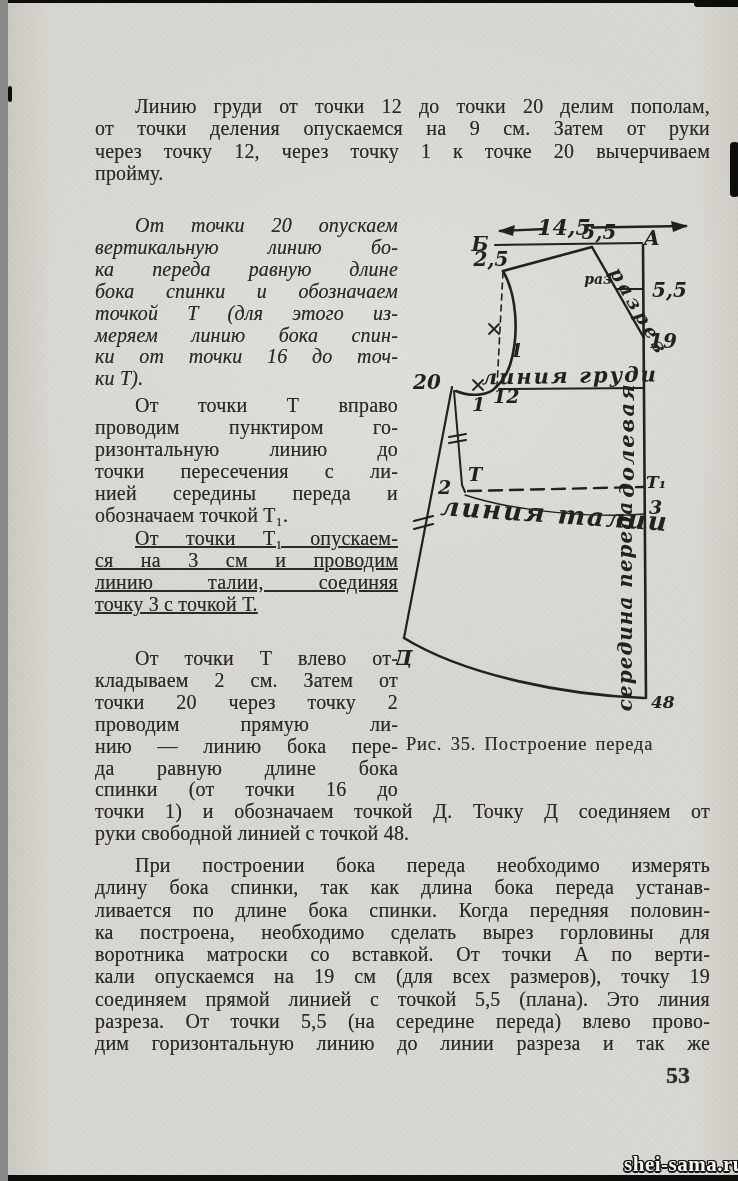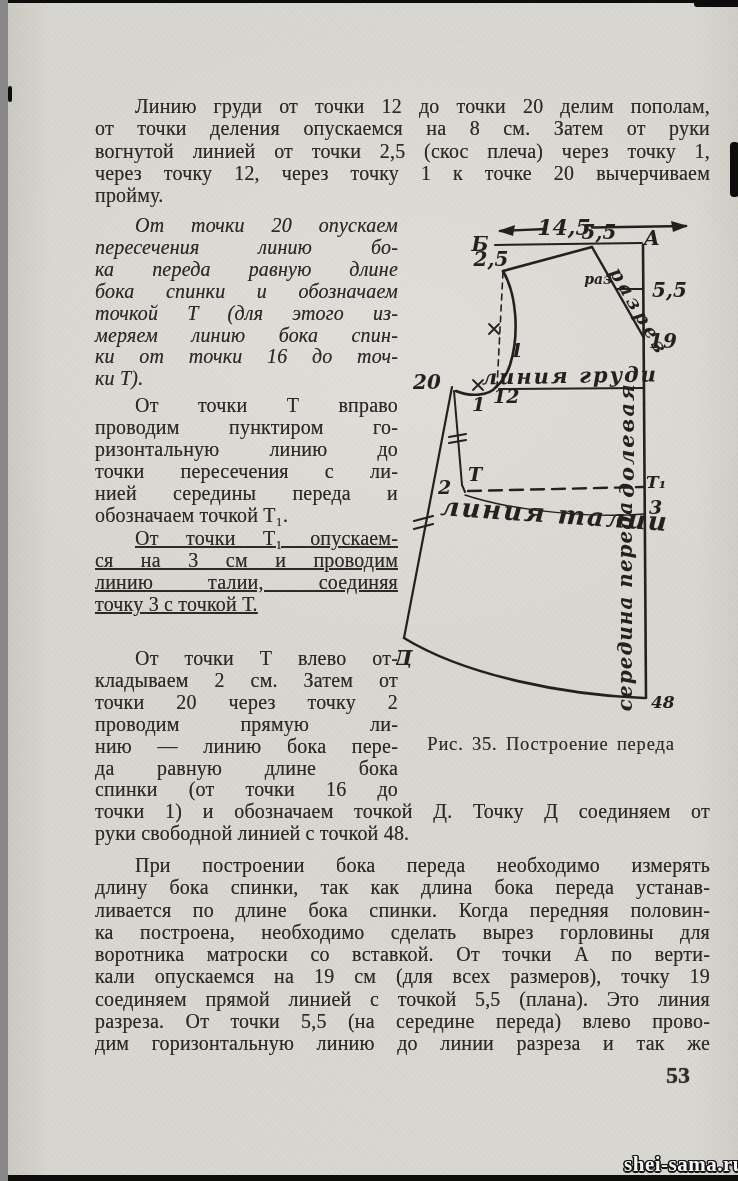--- a/index.html
+++ b/index.html
@@ -19,21 +19,21 @@
   .para .line{text-align:justify;text-align-last:justify;white-space:normal;}
   .endleft .line:last-child{text-align-last:left;}
   .indent .line:first-child{text-indent:40px;}
   .p1{left:87px;top:95px;width:615px;}
   .colp{left:87px;width:303px;line-height:21.9px;}
   .p2{top:215px;font-style:italic;} .p3{top:395px;} .p4{top:528px;text-decoration:underline;} .p5{top:648px;}
   .p5b{left:87px;top:800px;width:615px;}
   .p6{left:87px;top:854px;width:615px;}
   .pagenum{position:absolute;left:658px;top:1062px;font-size:24px;font-weight:bold;
         color:#2e2d29;text-shadow:0 0 1px rgba(30,28,24,0.7);}
-  .caption{position:absolute;left:398px;top:734px;width:290px;text-align:center;
+  .caption{position:absolute;left:398px;top:734px;width:290px;text-align:left;
         font-size:18.5px;letter-spacing:0.8px;word-spacing:3px;color:#2e2d29;
         text-shadow:0 0 0.5px rgba(30,28,24,0.5);}
   .figwrap{position:absolute;left:388px;top:208px;width:332px;height:525px;}
   svg text{font-family:"DejaVu Serif","Liberation Serif",serif;font-style:italic;
         font-weight:bold;fill:#23211d;}
   .artifact{position:absolute;background:#0d0d0c;}
   .a-top{left:0;top:0;width:738px;height:3px;}
   .a-topright{left:686px;top:0;width:52px;height:7px;border-radius:0 0 3px 3px;}
   .a-right{left:722px;top:142px;width:9px;height:55px;border-radius:4px;}
   .a-bottom{left:0;top:1175px;width:738px;height:6px;}
@@ -49,28 +49,27 @@
 <div class="page">
 
   <div class="artifact a-top"></div>
   <div class="artifact a-topright"></div>
   <div class="artifact a-right"></div>
   <div class="artifact a-bottom"></div>
   <div class="artifact a-left"></div>
 
   <div class="para p1 indent endleft">
       <div class="line">Линию груди от точки 12 до точки 20 делим пополам,</div>
-      <div class="line">от точки деления опускаемся на 8 см. Затем от руки</div>
-      <div class="line">вогнутой линией от точки 2,5 (скос плеча) через точку 1,</div>
+      <div class="line">от точки деления опускаемся на 9 см. Затем от руки</div>
       <div class="line">через точку 12, через точку 1 к точке 20 вычерчиваем</div>
       <div class="line">пройму.</div>
     </div>
   <div class="para colp p2 indent endleft">
       <div class="line">От точки 20 опускаем</div>
-      <div class="line">пересечения линию бо-</div>
+      <div class="line">вертикальную линию бо-</div>
       <div class="line">ка переда равную длине</div>
       <div class="line">бока спинки и обозначаем</div>
       <div class="line">точкой Т (для этого из-</div>
       <div class="line">меряем линию бока спин-</div>
       <div class="line">ки от точки 16 до точ-</div>
       <div class="line">ки Т).</div>
     </div>
   <div class="para colp p3 indent endleft">
       <div class="line">От точки Т вправо</div>
       <div class="line">проводим пунктиром го-</div>

